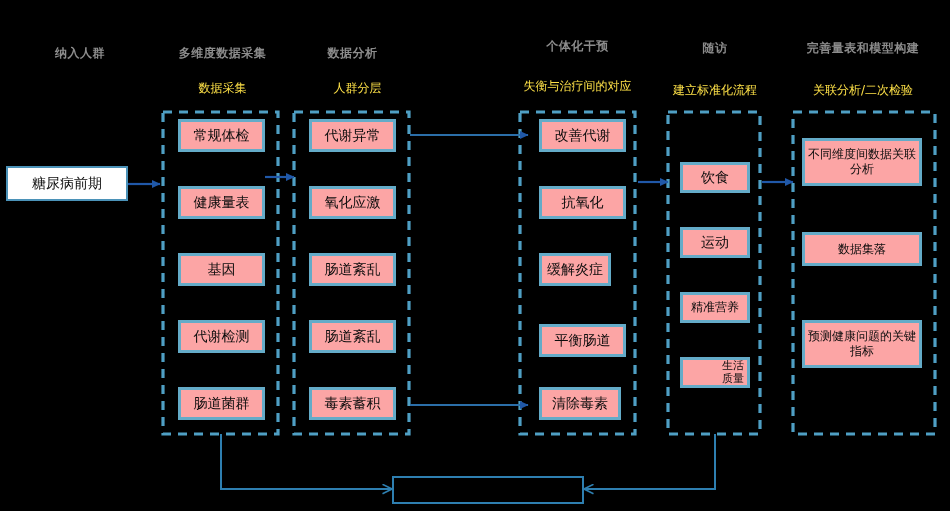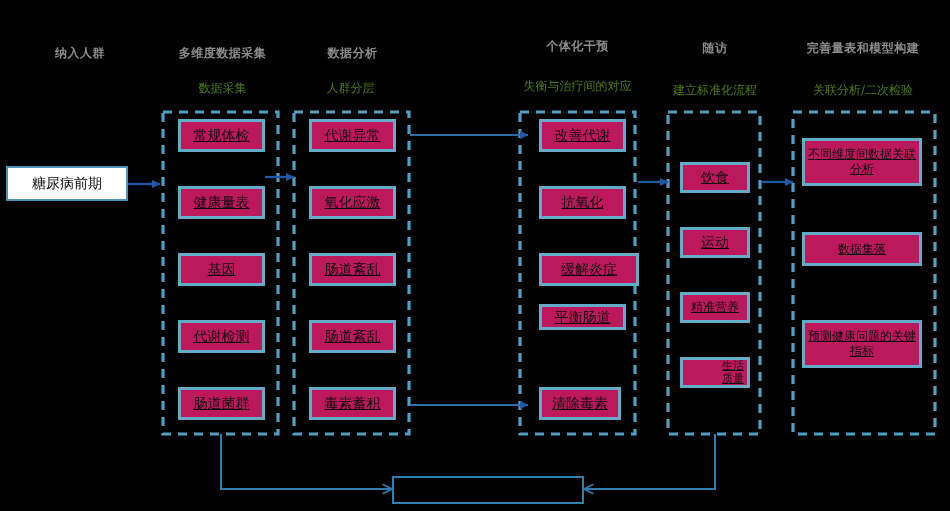--- a/index.html
+++ b/index.html
@@ -11,32 +11,31 @@
 
   
   #wires{position:absolute;left:0;top:0;width:950px;height:511px;pointer-events:none;}
 
   
   .col-title{
     position:absolute;color:#8c8c8c;font-weight:bold;font-size:12px;
     text-align:center;white-space:nowrap;letter-spacing:0.5px;
   }
   .col-sub{
-    position:absolute;color:#4d7c0f;font-size:12px;
+    position:absolute;color:#fde047;font-size:12px;
     text-align:center;white-space:nowrap;
   }
 
   
   .node{
-    position:absolute;background:#be185d;color:#0d0d0d;
+    position:absolute;background:#fca5a5;color:#0d0d0d;
     border:3px solid #64abc8;
     display:flex;align-items:center;justify-content:center;
     text-align:center;font-size:14px;line-height:1.15;
     box-sizing:border-box;
-    text-decoration:underline;
   }
   .node.small{font-size:12px;border-width:3px;}
   .node.tiny{font-size:11px;padding-left:36px;}
   .node.wide{font-size:12px;line-height:1.25;}
 
   
   .entry{
     position:absolute;background:#ffffff;color:#0d0d0d;
     border:2px solid #4b92b8;
     display:flex;align-items:center;justify-content:center;
@@ -89,21 +88,21 @@
     <path d="M715,434 L715,489 L584,489" fill="none" stroke="#2e7fb0" stroke-width="2" marker-end="url(#ah2)"></path>
   </svg>
 
   <div class="col-title" style="left:20px;top:45px;width:120px;">纳入人群</div>
   <div class="col-sub" style="left:20px;top:78px;width:120px;"></div>
 
   <div class="col-title" style="left:150px;top:45px;width:145px;">多维度数据采集</div>
   <div class="col-sub" style="left:150px;top:80px;width:145px;">数据采集</div>
 
   <div class="col-title" style="left:285px;top:45px;width:135px;text-align:center;">数据分析</div>
-  <div class="col-sub" style="left:283px;top:80px;width:135px;">人群分层</div>
+  <div class="col-sub" style="left:290px;top:80px;width:135px;">人群分层</div>
 
   <div class="col-title" style="left:455px;top:38px;width:245px;">个体化干预</div>
   <div class="col-sub" style="left:455px;top:78px;width:245px;">失衡与治疗间的对应</div>
 
   <div class="col-title" style="left:660px;top:40px;width:110px;">随访</div>
   <div class="col-sub" style="left:654px;top:82px;width:122px;">建立标准化流程</div>
 
   <div class="col-title" style="left:778px;top:40px;width:170px;">完善量表和模型构建</div>
   <div class="col-sub" style="left:778px;top:82px;width:170px;">关联分析/二次检验</div>
 
@@ -116,22 +115,22 @@
   <div class="node" style="left:178px;top:387px;width:87px;height:33px;">肠道菌群</div>
 
   <div class="node" style="left:309px;top:119px;width:87px;height:33px;">代谢异常</div>
   <div class="node" style="left:309px;top:186px;width:87px;height:33px;">氧化应激</div>
   <div class="node" style="left:309px;top:253px;width:87px;height:33px;">肠道紊乱</div>
   <div class="node" style="left:309px;top:320px;width:87px;height:33px;">肠道紊乱</div>
   <div class="node" style="left:309px;top:387px;width:87px;height:33px;">毒素蓄积</div>
 
   <div class="node" style="left:539px;top:119px;width:87px;height:33px;">改善代谢</div>
   <div class="node" style="left:539px;top:186px;width:87px;height:33px;">抗氧化</div>
-  <div class="node" style="left:539px;top:253px;width:100px;height:33px;">缓解炎症</div>
-  <div class="node" style="left:539px;top:304px;width:87px;height:26px;">平衡肠道</div>
+  <div class="node" style="left:539px;top:253px;width:72px;height:33px;">缓解炎症</div>
+  <div class="node" style="left:539px;top:324px;width:87px;height:33px;">平衡肠道</div>
   <div class="node" style="left:539px;top:387px;width:82px;height:33px;">清除毒素</div>
 
   <div class="node" style="left:680px;top:162px;width:70px;height:31px;">饮食</div>
   <div class="node" style="left:680px;top:227px;width:70px;height:31px;">运动</div>
   <div class="node small" style="left:680px;top:292px;width:70px;height:31px;">精准营养</div>
   <div class="node tiny" style="left:680px;top:357px;width:70px;height:31px;">生活质量</div>
 
   <div class="node wide" style="left:802px;top:138px;width:120px;height:48px;">不同维度间数据关联分析</div>
   <div class="node wide" style="left:802px;top:320px;width:120px;height:48px;">预测健康问题的关键指标</div>
   <div class="node wide" style="left:802px;top:232px;width:120px;height:34px;">数据集落</div>

